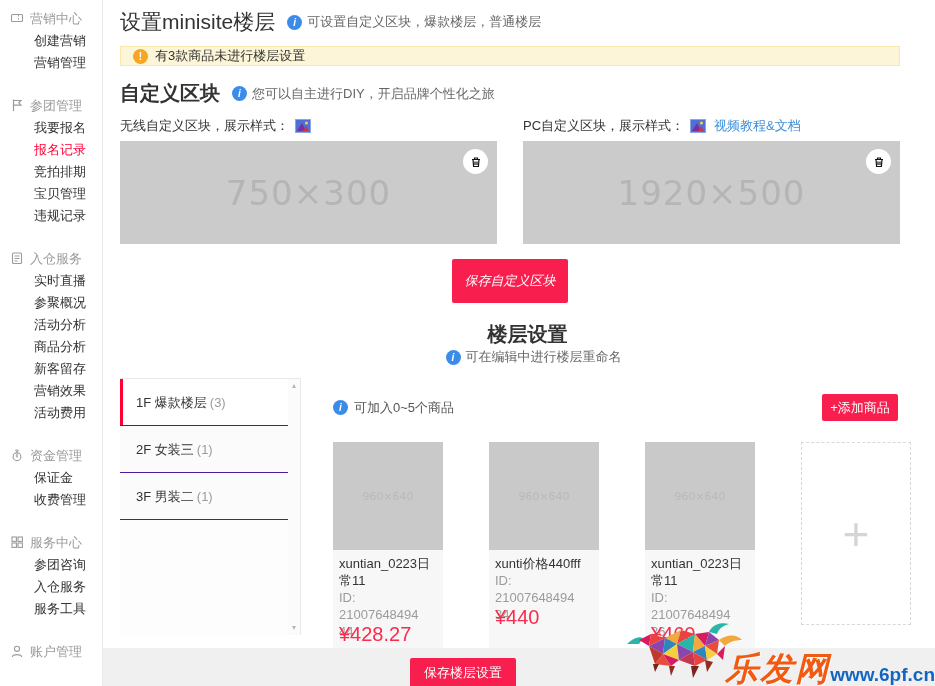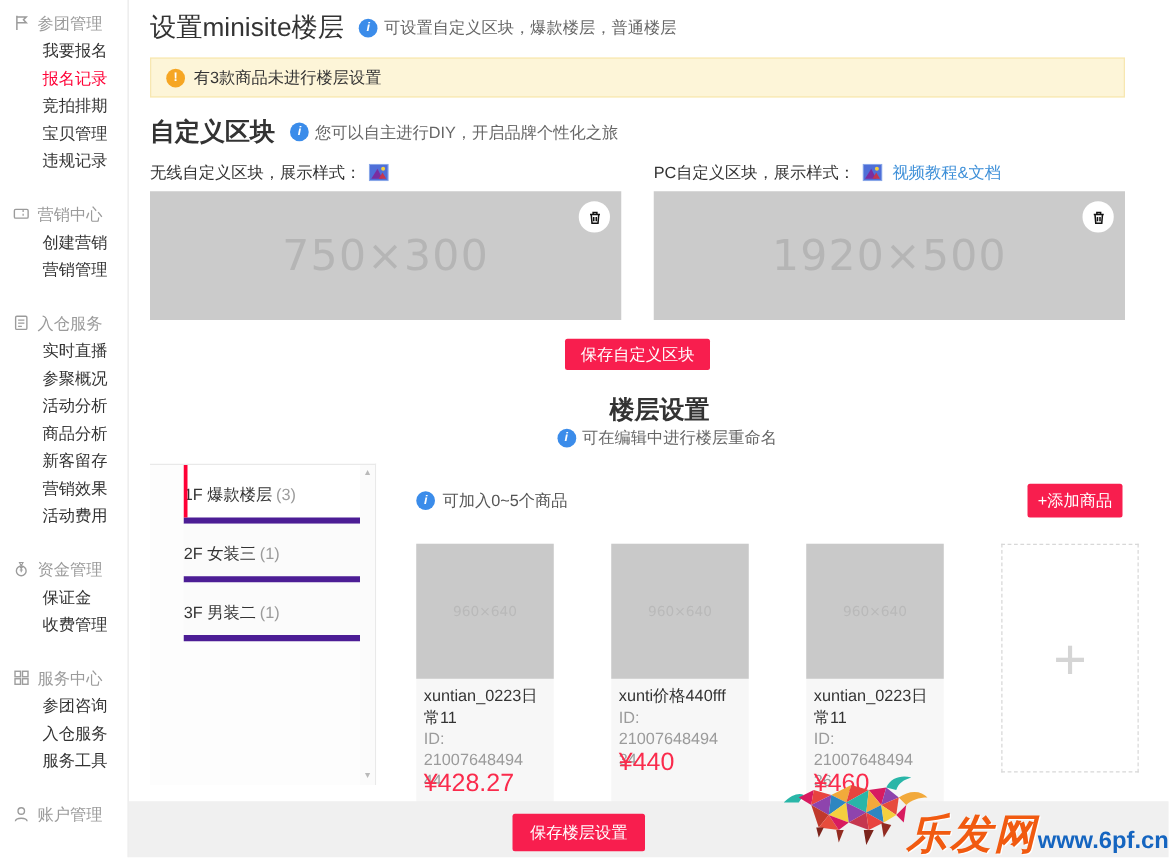--- a/index.html
+++ b/index.html
@@ -50,27 +50,27 @@
   .custom-boxes { display:flex; width:780px; margin-left:17px; padding-top:6px; gap:26px; }
   .ph-box { width:377px; height:103px; background:#cbcbcb; position:relative;
     display:flex; align-items:center; justify-content:center; }
   .ph-size { font-size:34px; color:#b5b5b5; letter-spacing:1px; font-family:"DejaVu Sans",sans-serif; }
   .trash-btn { position:absolute; top:8px; right:9px; width:25px; height:25px; border-radius:50%;
     background:#fff; display:flex; align-items:center; justify-content:center; cursor:pointer; border:none; }
 
   .save-row { width:780px; margin-left:17px; display:flex; justify-content:center; padding-top:15px; }
   .red-btn { background:#f81e4e; color:#fff; border:none; font-size:13px; cursor:pointer;
     font-family:inherit; border-radius:2px; }
-  .save-custom { width:116px; height:25px; }
+  .save-custom { width:116px; height:44px;font-style:italic; }
 
   .floor-head { padding-top:18px;flex-direction:column; }
   .floor-panel { display:flex; width:780px; margin:12px 0 0 17px; height:257px; }
   .tab-col { width:168px; flex:0 0 168px; border-top:1px solid #e9e9e9; background:#fdfdfd; }
-  .floor-tab { position:relative; height:47px; line-height:47px; 
-    border-bottom:5px solid #4c1d95; color:#333; cursor:pointer; white-space:nowrap; background:#fbfbfb;margin-left:27px; }
+  .floor-tab { position:relative; height:47px; line-height:47px; padding-left:16px;
+    border-bottom:1px solid #4c1d95; color:#333; cursor:pointer; white-space:nowrap; background:#fbfbfb; }
   .floor-tab.active { background:#fff; }
   .floor-tab.active::before { content:""; position:absolute; left:0; top:0; width:3px; height:100%; background:#ff0036; }
   .tab-count { color:#9b9b9b; margin-left:3px; }
   .scroll-col { width:13px; flex:0 0 13px; border-top:1px solid #e9e9e9; border-right:1px solid #e9e9e9;
     background:#fbfbfb; display:flex; flex-direction:column; justify-content:space-between;
     align-items:center; padding:3px 0; }
   .scroll-arrow { font-size:7px; color:#b9b9b9; cursor:pointer; line-height:8px; }
   .floor-content { flex:1; background:#fff; padding:16px 0 0 32px; }
   .cap-row { display:flex; align-items:center; width:565px; }
   .cap-info { display:flex; align-items:center; gap:6px; color:#555; }
@@ -141,40 +141,40 @@
   </defs>
 </svg>
 
 <div class="app">
 
   <nav class="sidebar">
 
     <div class="side-group">
       <div class="side-head">
           <span><svg width="14" height="14">
+              <use href="#ic-ticket"></use>
+            </svg></span>
+          <span>营销中心</span>
+        </div>
+      <a class="side-item">创建营销</a>
+      <a class="side-item">营销管理</a>
+    </div>
+
+    <div class="side-group">
+      <div class="side-head">
+          <span><svg width="14" height="14">
               <use href="#ic-flag"></use>
             </svg></span>
           <span>参团管理</span>
         </div>
       <a class="side-item">我要报名</a>
       <a class="side-item active">报名记录</a>
       <a class="side-item">竞拍排期</a>
       <a class="side-item">宝贝管理</a>
       <a class="side-item">违规记录</a>
-    </div>
-
-    <div class="side-group">
-      <div class="side-head">
-          <span><svg width="14" height="14">
-              <use href="#ic-ticket"></use>
-            </svg></span>
-          <span>营销中心</span>
-        </div>
-      <a class="side-item">创建营销</a>
-      <a class="side-item">营销管理</a>
     </div>
 
     <div class="side-group">
       <div class="side-head">
           <span><svg width="14" height="14">
               <use href="#ic-report"></use>
             </svg></span>
           <span>入仓服务</span>
         </div>
       <a class="side-item">实时直播</a>

